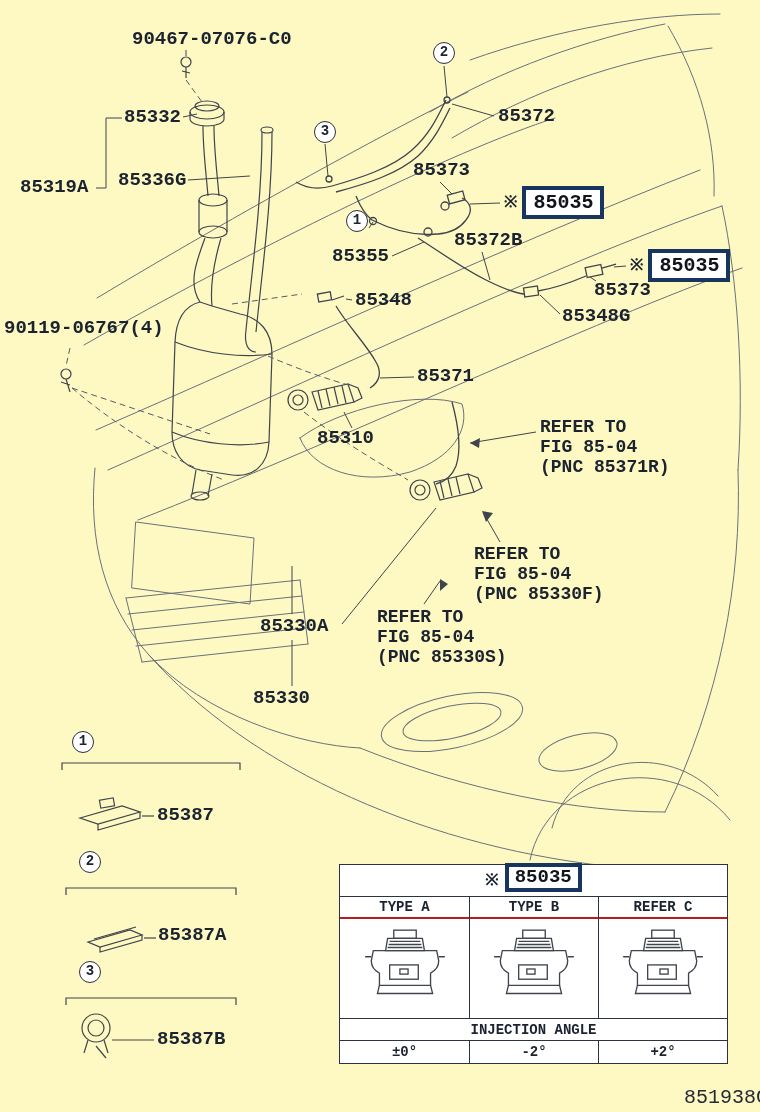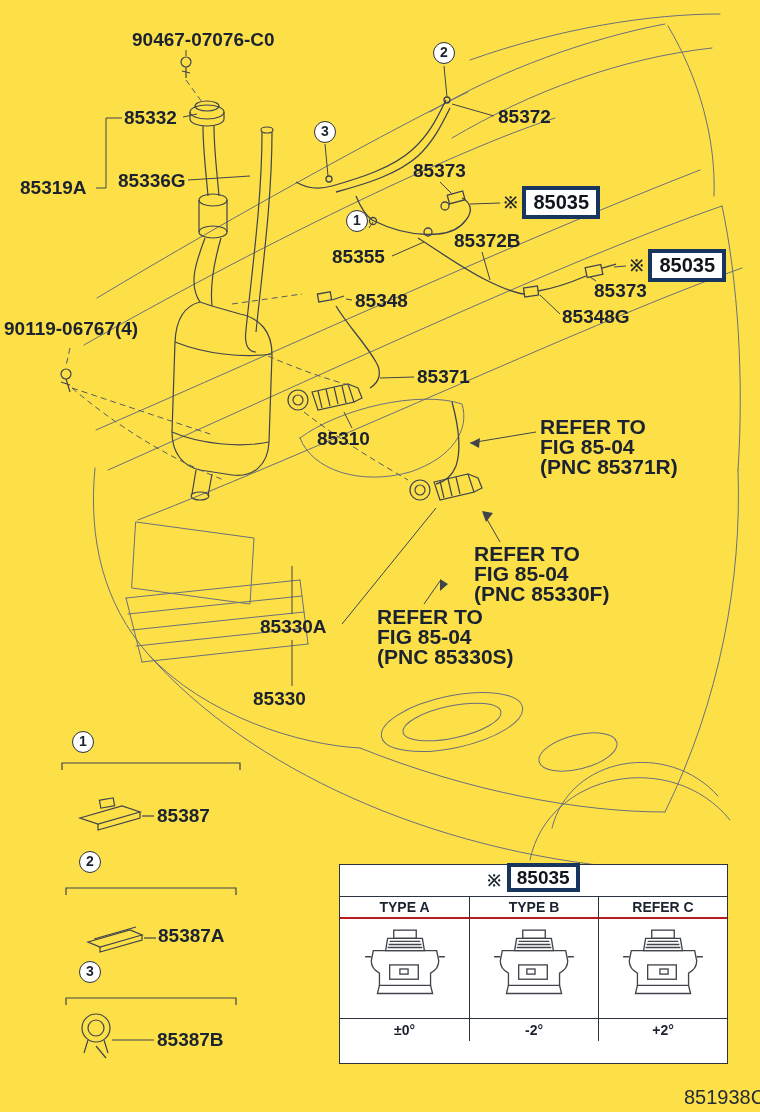--- a/index.html
+++ b/index.html
@@ -1,40 +1,40 @@
 <!DOCTYPE html>
 <html><head>
 <meta charset="utf-8">
 <style>
   * { margin:0; padding:0; box-sizing:border-box; }
   html,body { background:#ffffff; }
   #canvas {
-    position:relative; width:760px; height:1112px; background:#fde047;
-    font-family:Liberation Sans, sans-serif;
+    position:relative; width:760px; height:1112px; background:#fef9c3;
+    font-family:Liberation Mono, monospace;
     overflow:hidden; color:#1b2230;
   }
   #line-art { position:absolute; left:0; top:0; }
   .lbl {
     position:absolute; font-size:19px; font-weight:bold; color:#1b2230;
     white-space:nowrap; line-height:1;
   }
   .callout {
     position:absolute; width:22px; height:22px; border:1.6px solid #2b3240;
     border-radius:50%; background:#fff; text-align:center; line-height:19px;
     font-size:14px; font-weight:bold; color:#1b2230;
   }
   .hlwrap { position:absolute; display:flex; align-items:center; gap:5px; }
   .star { font-size:16px; font-weight:bold; color:#1b2230; line-height:1; }
   .hlbox {
     border:4px solid #17355e; background:#fff; color:#10141c;
     font-size:20px; font-weight:bold; line-height:1.05; padding:2px 7px;
     white-space:nowrap;
   }
   .refer {
-    position:absolute; font-size:21px; font-weight:bold; line-height:20px;
+    position:absolute; font-size:18px; font-weight:bold; line-height:20px;
     color:#1b2230; white-space:nowrap;
   }
   
   #spec-table {
     position:absolute; left:339px; top:864px; width:389px;
     border:1.6px solid #2b3240; background:#fff;
     display:grid; grid-template-columns:1fr 1fr 1fr;
     grid-template-rows:32px 22px 100px 22px 22px;
   }
   .t-title {
@@ -320,20 +320,21 @@
           <path d="M 30,15 L 60,15 M 29,18 L 61,18 M 28,21 L 62,21"></path>
           <path d="M 14,24 L 76,24 L 78,34 C 78,40 74,44 70,46 L 70,58 L 20,58 L 20,46 C 16,44 12,40 12,34 Z"></path>
           <rect x="30" y="38" width="28" height="14"></rect>
           <rect x="42" y="42" width="8" height="5"></rect>
           <path d="M 6,30 L 12,30 M 78,30 L 84,30"></path>
           <path d="M 20,58 L 18,66 L 72,66 L 70,58"></path>
         </g>
       </svg>
     </div>
 
+    <div class="t-angle">INJECTION ANGLE</div>
 
     <div class="t-val">±0°</div>
     <div class="t-val">-2°</div>
     <div class="t-val">+2°</div>
   </div>
 
   <div class="doc-code">851938C</div>
 </div>
 
 </body></html>

